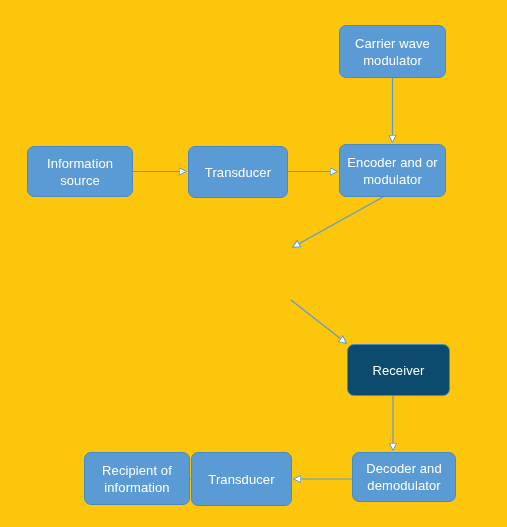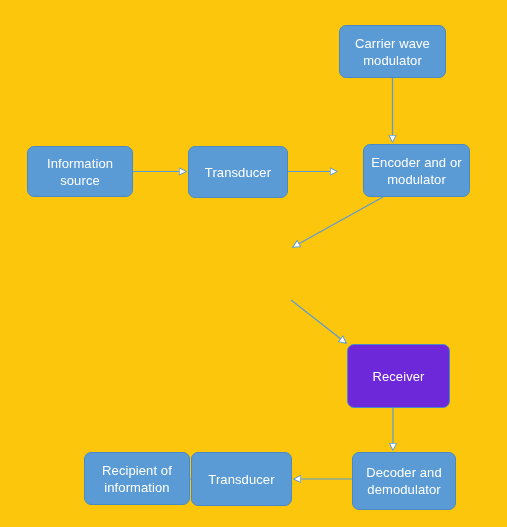--- a/index.html
+++ b/index.html
@@ -98,30 +98,30 @@
   </div>
 
   <div class="node" style="left: 27px; top: 146px; width: 106px; height: 51px; background: rgb(91, 155, 213); border-color: rgb(74, 138, 196); color: rgb(255, 255, 255);">
     <span>Information source</span>
   </div>
 
   <div class="node" style="left: 188px; top: 146px; width: 100px; height: 52px; background: rgb(91, 155, 213); border-color: rgb(74, 138, 196); color: rgb(255, 255, 255);">
     <span>Transducer</span>
   </div>
 
-  <div class="node" style="left: 339px; top: 144px; width: 107px; height: 53px; background: rgb(91, 155, 213); border-color: rgb(74, 138, 196); color: rgb(255, 255, 255); margin-left: 24px;">
+  <div class="node" style="left: 339px; top: 144px; width: 107px; height: 53px; background: rgb(91, 155, 213); border-color: rgb(74, 138, 196); color: rgb(255, 255, 255);">
     <span>Encoder and or modulator</span>
   </div>
 
 
-  <div class="node" style="left: 347px; top: 344px; width: 103px; height: 64px; background: #6d28d9; border-color: rgb(74, 138, 196); color: rgb(255, 255, 255);">
+  <div class="node" style="left: 347px; top: 344px; width: 103px; height: 52px; background: #0c4a6e; border-color: rgb(74, 138, 196); color: rgb(255, 255, 255);">
     <span>Receiver</span>
   </div>
 
-  <div class="node" style="left: 352px; top: 452px; width: 104px; height: 58px; background: rgb(91, 155, 213); border-color: rgb(74, 138, 196); color: rgb(255, 255, 255);">
+  <div class="node" style="left: 352px; top: 452px; width: 104px; height: 50px; background: rgb(91, 155, 213); border-color: rgb(74, 138, 196); color: rgb(255, 255, 255);">
     <span>Decoder and demodulator</span>
   </div>
 
   <div class="node" style="left: 191px; top: 452px; width: 101px; height: 54px; background: rgb(91, 155, 213); border-color: rgb(74, 138, 196); color: rgb(255, 255, 255);">
     <span>Transducer</span>
   </div>
 
   <div class="node" style="left: 36px; top: 452px; width: 106px; height: 53px; background: rgb(91, 155, 213); border-color: rgb(74, 138, 196); color: rgb(255, 255, 255); margin-left: 48px;">
     <span>Recipient of information</span>
   </div>

